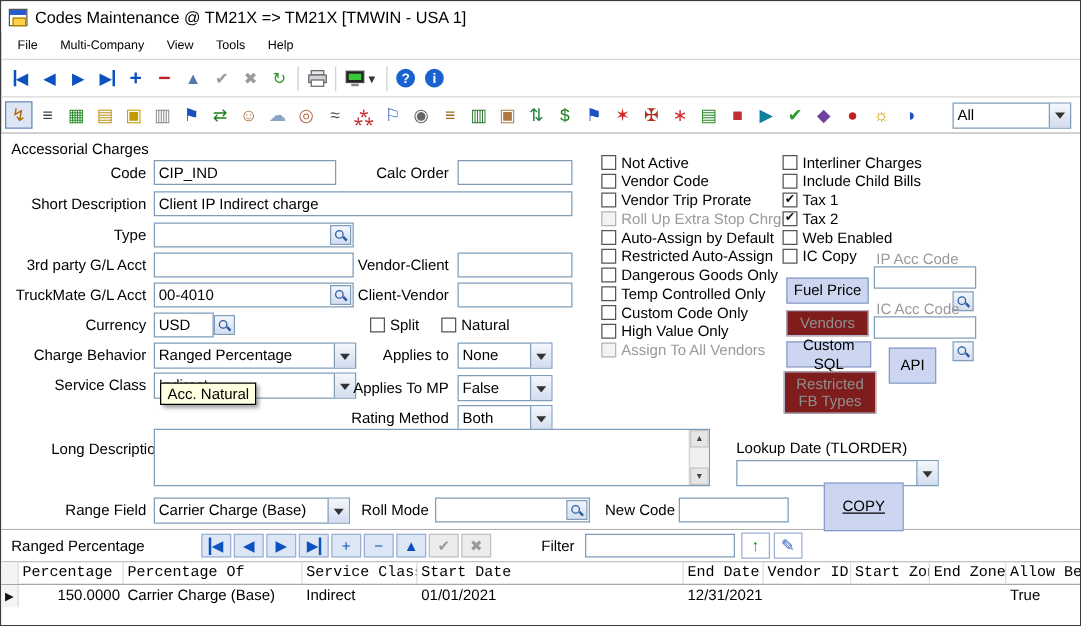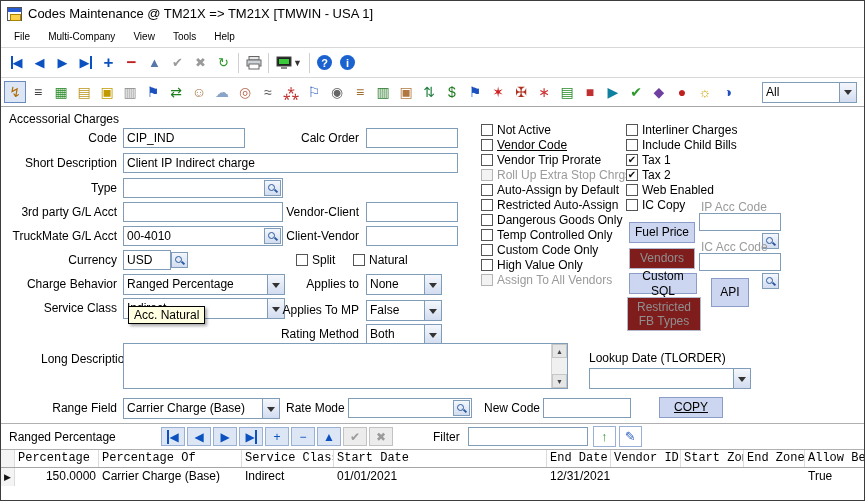--- a/index.html
+++ b/index.html
@@ -200,21 +200,21 @@
       <div class="combo all-combo">
         <span class="combo-text">All</span>
         <span class="combo-btn"></span>
       </div>
     </div>
 
   <div class="form">
     <span class="lbl-left" style="left:8px;top:5px;">Accessorial Charges</span>
 
     <span class="lbl" style="left:20px;top:24px;width:96px;">Code</span>
-    <input class="txt" style="left: 122px; top: 21px; width: 122px;" value="CIP_IND">
+    <input class="txt" style="left: 122px; top: 21px; width: 146px;" value="CIP_IND">
     <span class="lbl" style="left:283px;top:24px;width:75px;">Calc Order</span>
     <input class="txt" style="left: 365px; top: 21px; width: 92px;" value="">
 
     <span class="lbl" style="left:10px;top:49px;width:106px;">Short Description</span>
     <input class="txt" style="left: 122px; top: 46px; width: 335px;" value="Client IP Indirect charge">
 
     <span class="lbl" style="left:40px;top:74px;width:76px;">Type</span>
     <input class="txt" style="left: 122px; top: 71px; width: 160px;" value="">
     <span class="lk" style="left:263px;top:73px;">
         <span class="mag"></span>
@@ -274,21 +274,21 @@
     <div class="combo abs" style="left:365px;top:217px;width:76px;">
       <span class="combo-text">Both</span>
       <span class="combo-btn"></span>
     </div>
 
     <div id="cbcol1" style="position:absolute;left:480px;top:0;">
         <label class="cb" style="left: 0px; top: 16px;">
           <span class="box"></span>
           <span>Not Active</span>
         </label>
-        <label class="cb" style="left: 0px; top: 31px; text-decoration: underline;">
+        <label class="cb" style="left: 0px; top: 31px;">
           <span class="box"></span>
           <span>Vendor Code</span>
         </label>
         <label class="cb" style="left: 0px; top: 46px;">
           <span class="box"></span>
           <span>Vendor Trip Prorate</span>
         </label>
         <label class="cb disabled" style="left: 0px; top: 61px;">
           <span class="box"></span>
           <span>Roll Up Extra Stop Chrgs</span>
@@ -379,28 +379,28 @@
     <div class="combo abs" style="left:588px;top:261px;width:162px;">
       <span class="combo-text"></span>
       <span class="combo-btn"></span>
     </div>
 
     <span class="lbl" style="left:50px;top:294px;width:66px;">Range Field</span>
     <div class="combo abs" style="left:122px;top:291px;width:157px;">
       <span class="combo-text">Carrier Charge (Base)</span>
       <span class="combo-btn"></span>
     </div>
-    <span class="lbl" style="left:285px;top:294px;width:57px;">Rate Mode</span>
+    <span class="lbl" style="left:285px;top:294px;width:57px;">Roll Mode</span>
     <input class="txt" style="left: 347px; top: 291px; width: 124px;" value="">
     <span class="lk" style="left:452px;top:293px;">
         <span class="mag"></span>
       </span>
     <span class="lbl" style="left:483px;top:294px;width:54px;">New Code</span>
     <input class="txt" style="left: 542px; top: 291px; width: 88px;" value="">
-    <div class="btn" style="left:658px;top:290px;width:64px;height:21px;text-decoration:underline;">COPY</div>
+    <div class="btn" style="left:658px;top:279px;width:64px;height:39px;text-decoration:underline;">COPY</div>
   </div>
 
   <div class="detail-bar">
     <span class="dtitle">Ranged Percentage</span>
     <span id="detail-nav" style="display:flex;gap:2px;">
         <div class="dbtn">
           <span class="glyph bar-l" style="color: rgb(11, 82, 192);">◀</span>
         </div>
         <div class="dbtn">
           <span style="color: rgb(11, 82, 192);">◀</span>

